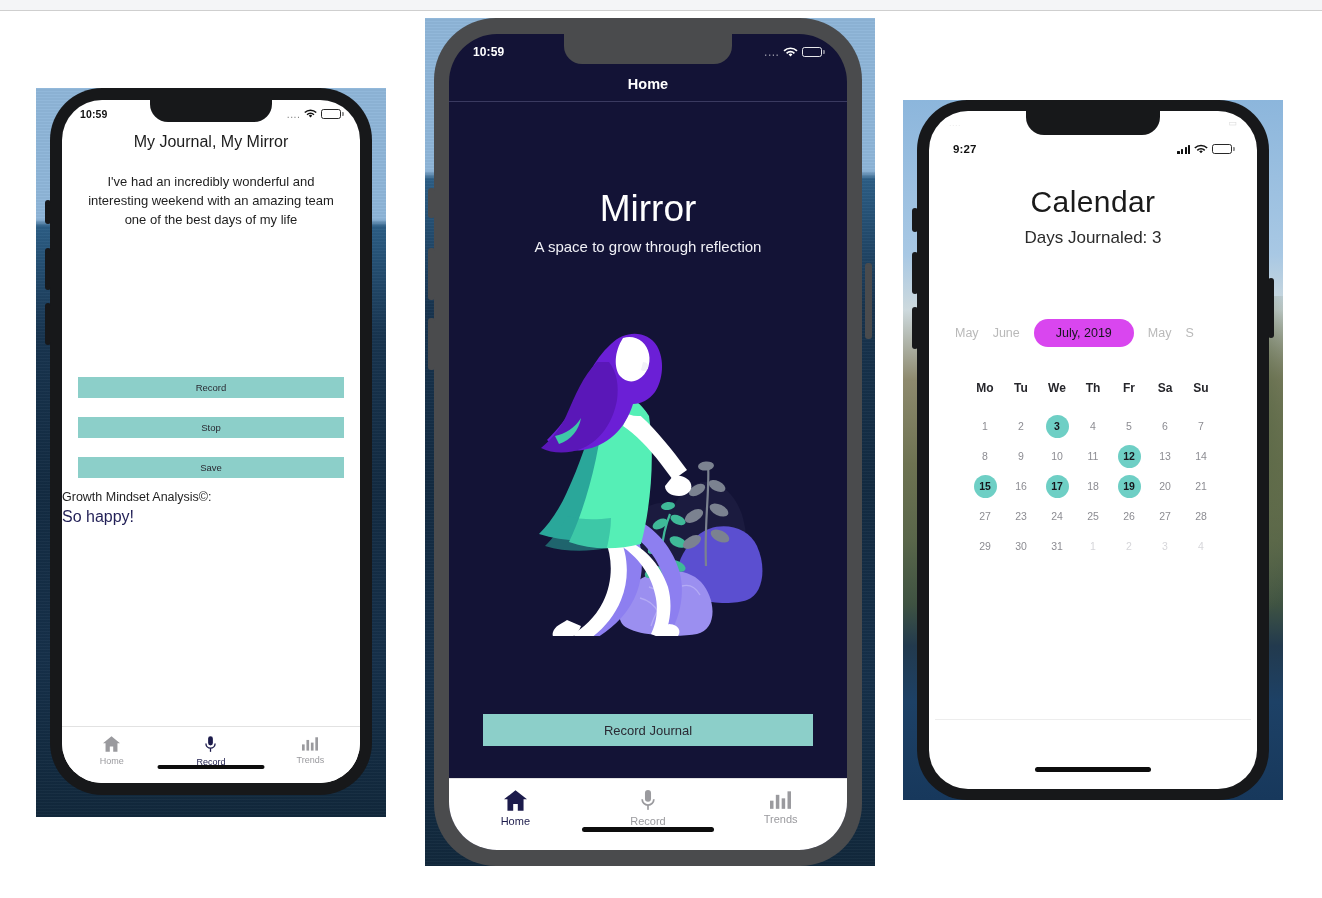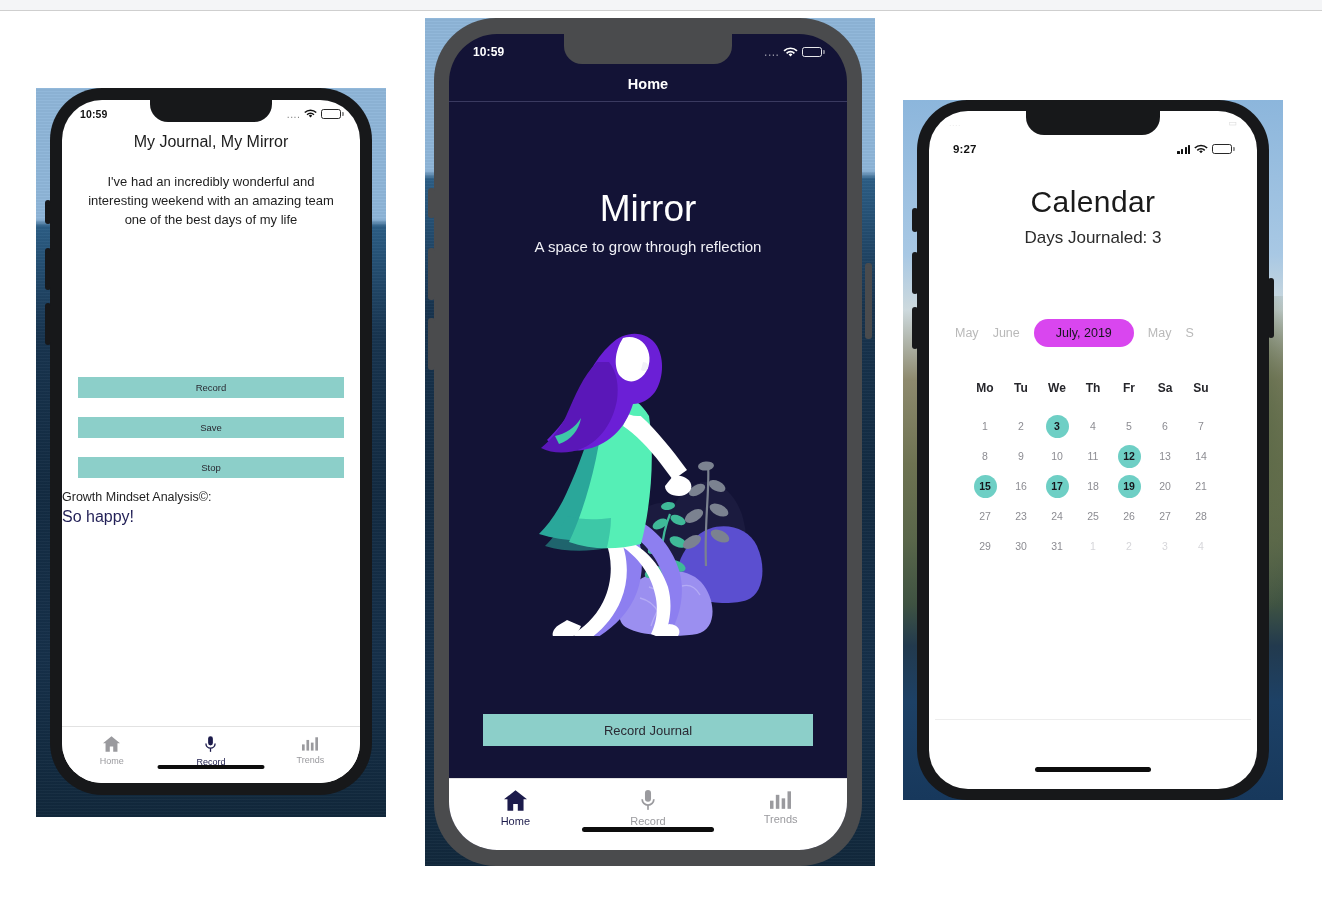--- a/index.html
+++ b/index.html
@@ -186,22 +186,22 @@
             <span class="nub"></span>
           </span>
         </span>
       </div>
 
       <div class="j-title">My Journal, My Mirror</div>
       <div class="j-body">I've had an incredibly wonderful and interesting weekend with an amazing team one of the best days of my life</div>
 
       <div class="btns">
         <div class="btn-teal">Record</div>
+        <div class="btn-teal">Stop</div>
         <div class="btn-teal">Save</div>
-        <div class="btn-teal">Stop</div>
       </div>
 
       <div class="analysis">
         <div class="an-label">Growth Mindset Analysis©:</div>
         <div class="an-value">So happy!</div>
       </div>
 
       <div class="tabbar">
         <div class="tab inactive">
           <svg width="17" height="16" viewBox="0 0 20 18">

